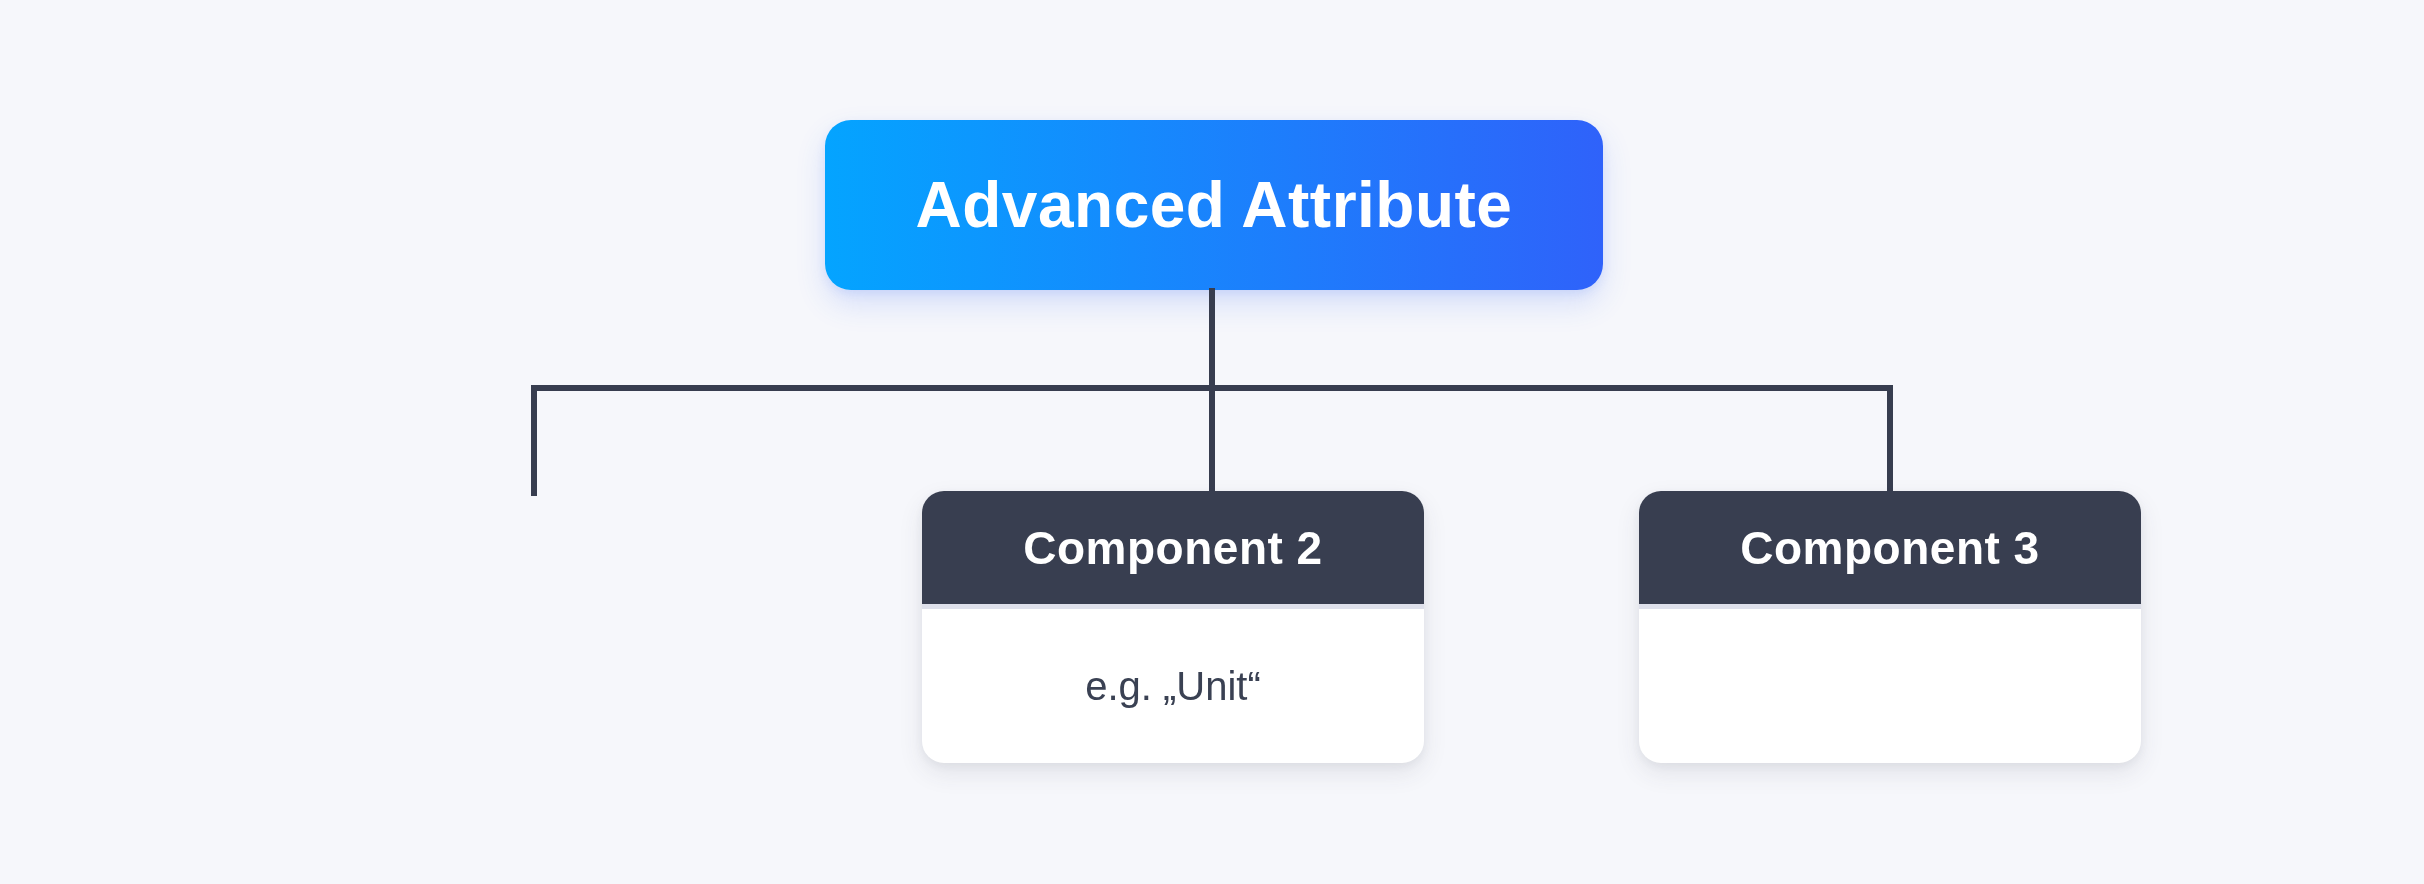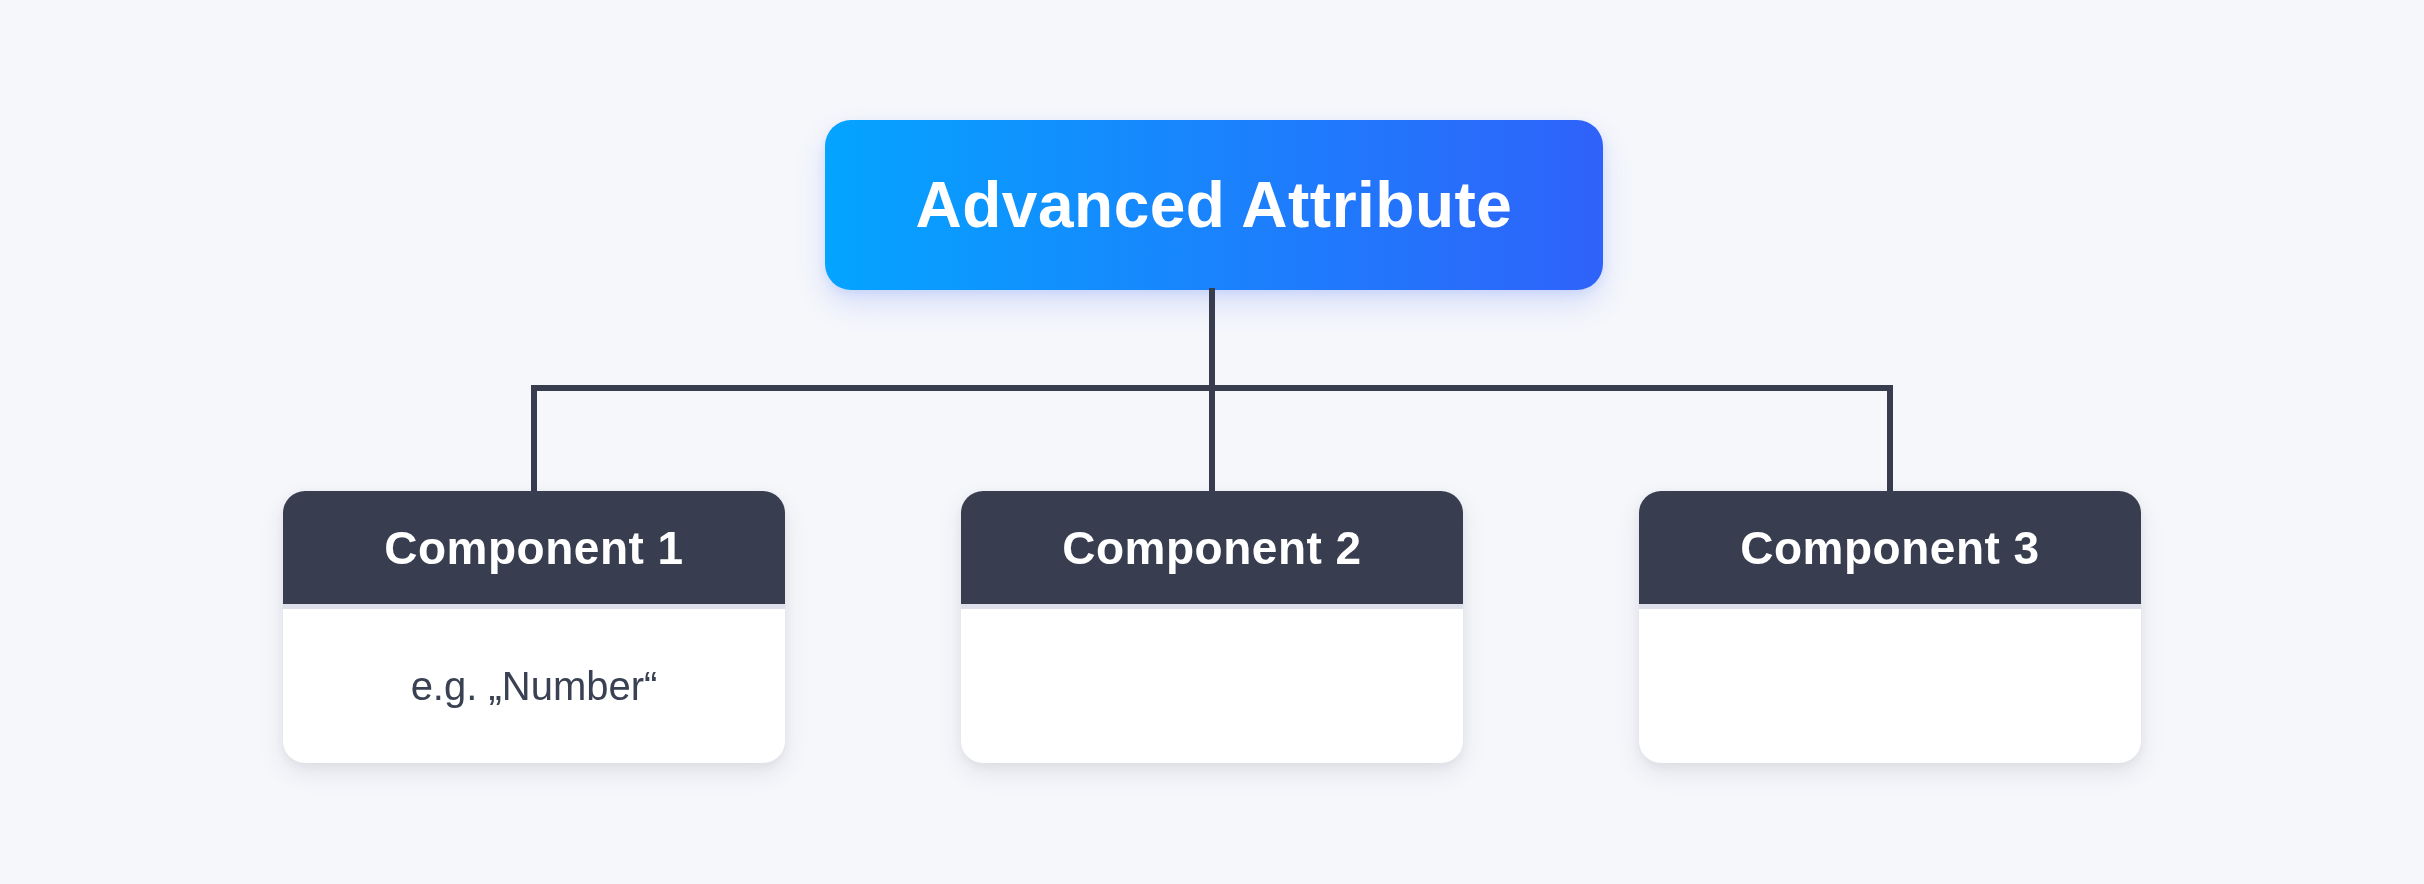--- a/index.html
+++ b/index.html
@@ -53,21 +53,21 @@
     position: absolute;
     top: 491px;
     width: 502px; height: 272px;
     border-radius: 22px;
     background: var(--card-bg);
     box-shadow: 0 10px 24px rgba(56, 62, 80, 0.10), 0 3px 8px rgba(56, 62, 80, 0.06);
     display: flex; flex-direction: column;
     overflow: hidden;
   }
   .card.c1 { left: 283px; }
-  .card.c2 { left: 961px; }
+  .card.c2 { left: 922px; }
   .card.c3 { left: 1639px; gap: 7px; }
   .card .header {
     height: 118px;
     flex: 0 0 118px;
     background: var(--header-bg);
     border-bottom: 5px solid var(--divider);
     display: flex; align-items: center; justify-content: center;
   }
   .card .header .title {
     color: var(--title-text);
@@ -93,32 +93,27 @@
   <div class="root-node">
     <span class="label">Advanced Attribute</span>
   </div>
 
   <div class="connector trunk"></div>
   <div class="connector hline"></div>
   <div class="connector drop-l"></div>
   <div class="connector drop-c"></div>
   <div class="connector drop-r"></div>
 
-  <div class="card c1">
-    <div class="header">
-      <span class="title">Component 1</span>
-    </div>
-    <div class="body">
-      <span class="example">e.g. „Number“</span>
-    </div>
-  </div>
 
   <div class="card c2">
     <div class="header">
       <span class="title">Component 2</span>
+    </div>
+    <div class="body">
+      <span class="example">e.g. „Unit“</span>
     </div>
   </div>
 
   <div class="card c3">
     <div class="header">
       <span class="title">Component 3</span>
     </div>
   </div>
 
 </div>

